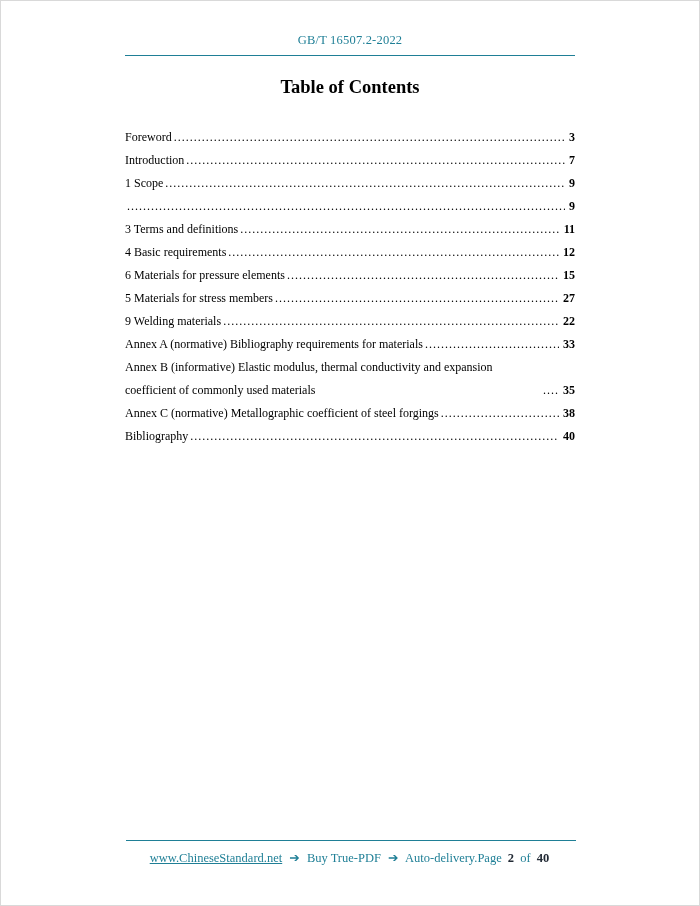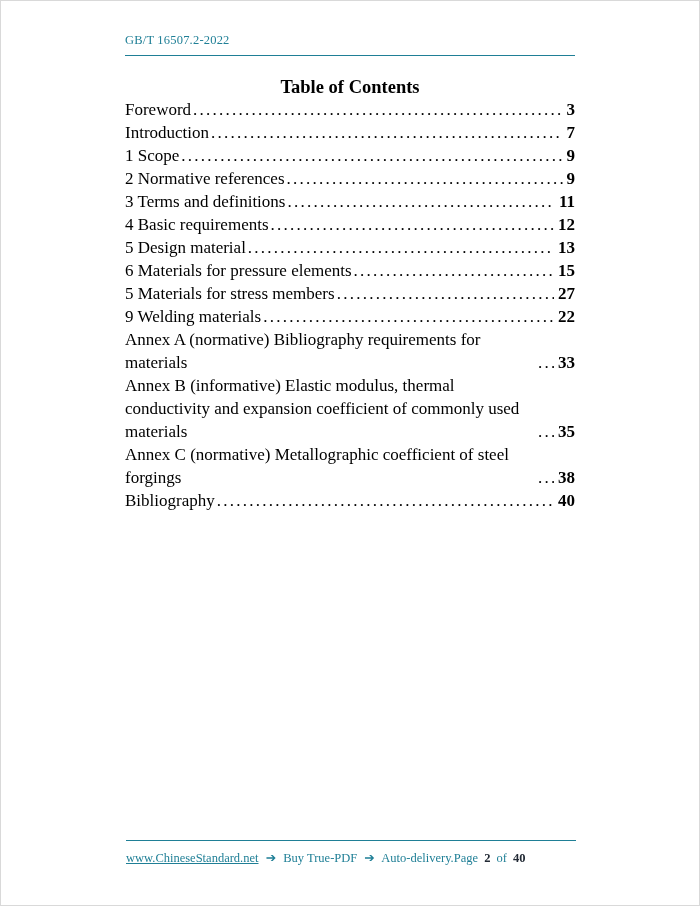--- a/index.html
+++ b/index.html
@@ -19,47 +19,47 @@
     inset: 0;
     border: 1px solid #d9d9d9;
     box-sizing: border-box;
     background: #ffffff;
   }
   .header {
     width: 450px;
     margin: 0 auto;
     padding-top: 29px;
     padding-bottom: 7px;
-    text-align: left;
+    text-align: center;
     border-bottom: 1px solid #1f7f96;
   }
   .doc-number {
     font-size: 12.5px;
     color: #1f7f96;
     letter-spacing: 0.2px;
   }
   .content {
     width: 450px;
     margin: 0 auto;
   }
   .page-title {
     text-align: center;
     font-size: 18.5px;
     font-weight: bold;
     margin-top: 21px;
-    margin-bottom: 0;
+    margin-bottom: 28px;
     color: #000;
   }
   .toc-list {
     width: 100%;
   }
   .toc-entry {
     display: flex;
     align-items: flex-end;
-    font-size: 17px;
+    font-size: 12px;
     line-height: 23px;
     width: 100%;
   }
   .toc-label {
     flex: 0 1 auto;
     min-width: 0;
     white-space: normal;
   }
   .toc-leader {
     flex: 1 1 16px;
@@ -79,21 +79,21 @@
   }
   .footer {
     position: absolute;
     top: 839px;
     left: 125px;
     width: 450px;
     border-top: 1px solid #1f7f96;
     padding-top: 9px;
     font-size: 12.5px;
     display: flex;
-    justify-content: flex-start;
+    justify-content: center;
     align-items: baseline;
   }
   .footer-left {
     color: #1f7f96;
   }
   .footer-link {
     color: #1f7f96;
     text-decoration: underline;
     cursor: pointer;
   }
@@ -133,38 +133,32 @@
           <span class="toc-label">Introduction</span>
           <span class="toc-leader"></span>
           <span class="toc-page">7</span>
         </div>
         <div class="toc-entry">
           <span class="toc-label">1 Scope</span>
           <span class="toc-leader"></span>
           <span class="toc-page">9</span>
         </div>
         <div class="toc-entry">
-          <span class="toc-label">2 Normative references</span>
           <span class="toc-leader"></span>
           <span class="toc-page">9</span>
         </div>
         <div class="toc-entry">
           <span class="toc-label">3 Terms and definitions</span>
           <span class="toc-leader"></span>
           <span class="toc-page">11</span>
         </div>
         <div class="toc-entry">
           <span class="toc-label">4 Basic requirements</span>
           <span class="toc-leader"></span>
           <span class="toc-page">12</span>
-        </div>
-        <div class="toc-entry">
-          <span class="toc-label">5 Design material</span>
-          <span class="toc-leader"></span>
-          <span class="toc-page">13</span>
         </div>
         <div class="toc-entry">
           <span class="toc-label">6 Materials for pressure elements</span>
           <span class="toc-leader"></span>
           <span class="toc-page">15</span>
         </div>
         <div class="toc-entry">
           <span class="toc-label">5 Materials for stress members</span>
           <span class="toc-leader"></span>
           <span class="toc-page">27</span>

